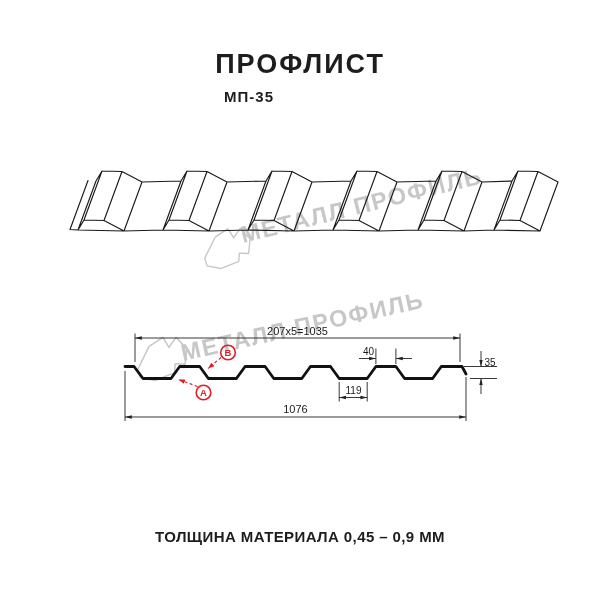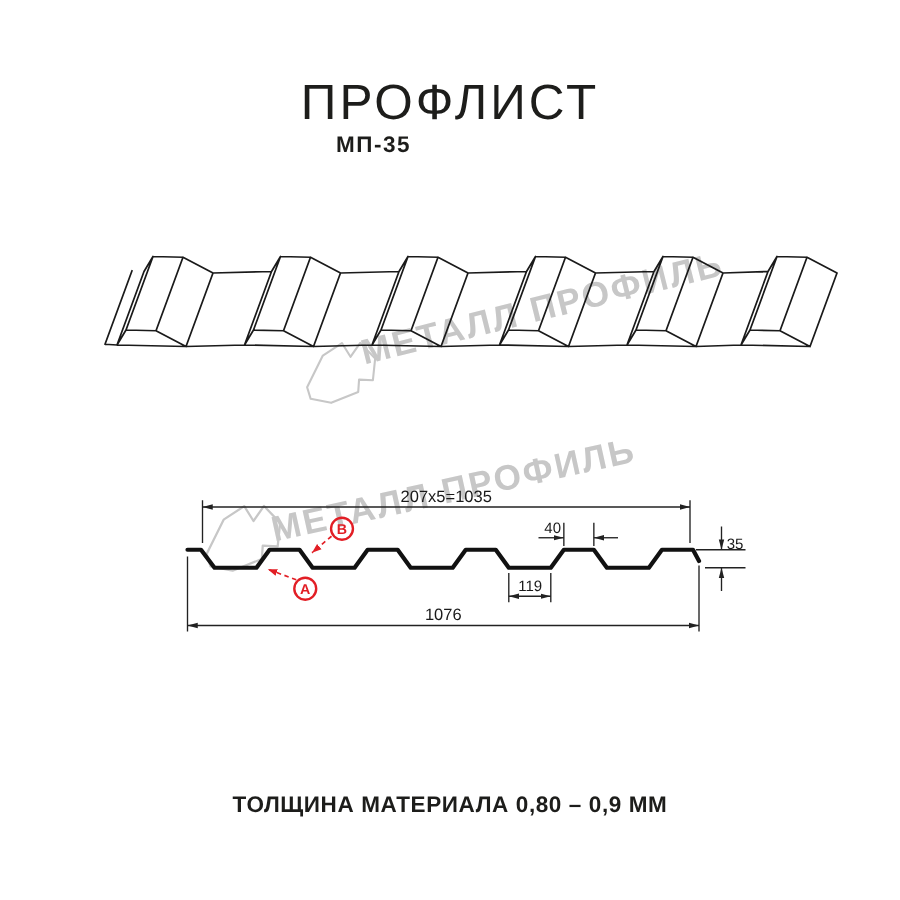--- a/index.html
+++ b/index.html
@@ -1,19 +1,19 @@
 <!DOCTYPE html>
 <html><head>
 <meta charset="utf-8">
 <style>
   html,body{margin:0;padding:0;background:#ffffff;}
   .page{position:relative;width:600px;height:600px;background:#ffffff;overflow:hidden;
         font-family:"Liberation Sans",sans-serif;}
   .title{position:absolute;left:0;top:49px;width:600px;text-align:center;
-         font-size:33px;font-weight:400;letter-spacing:2px;color:#1d1d1b;}
+         font-size:27px;font-weight:700;letter-spacing:2px;color:#1d1d1b;}
   .subtitle{position:absolute;left:0;top:88px;width:498px;text-align:center;
          font-size:15px;font-weight:700;letter-spacing:1px;color:#1d1d1b;}
   .footer{position:absolute;left:0;top:528px;width:600px;text-align:center;
          font-size:15px;font-weight:700;letter-spacing:0.4px;color:#1d1d1b;}
   svg{position:absolute;left:0;top:0;}
   .wm-text{font-family:"Liberation Sans",sans-serif;font-size:23.5px;font-weight:700;
            letter-spacing:1.6px;fill:#c7c7c7;}
   .wm-logo{fill:none;stroke:#c7c7c7;stroke-width:1.4;stroke-linejoin:round;}
   .sketch{fill:none;stroke:#1a1a1a;stroke-width:1.15;stroke-linejoin:round;stroke-linecap:round;}
   .profile{fill:none;stroke:#111111;stroke-width:2.8;stroke-linejoin:round;stroke-linecap:round;}
@@ -98,14 +98,14 @@
       </g>
 
       <g>
         <circle class="red" cx="203.5" cy="392.5" r="7.3" stroke-width="1.6"></circle>
         <text class="redtext" x="203.5" y="396.2" text-anchor="middle">А</text>
         <line class="red" x1="197.5" y1="386.5" x2="178.5" y2="379.5" stroke-width="1.1" stroke-dasharray="3,2.4" marker-end="url(#arrR)"></line>
       </g>
     </g>
   </svg>
 
-  <div class="footer">ТОЛЩИНА МАТЕРИАЛА 0,80 – 0,9 ММ</div>
+  <div class="footer">ТОЛЩИНА МАТЕРИАЛА 0,45 – 0,9 ММ</div>
 </div>
 
 </body></html>

